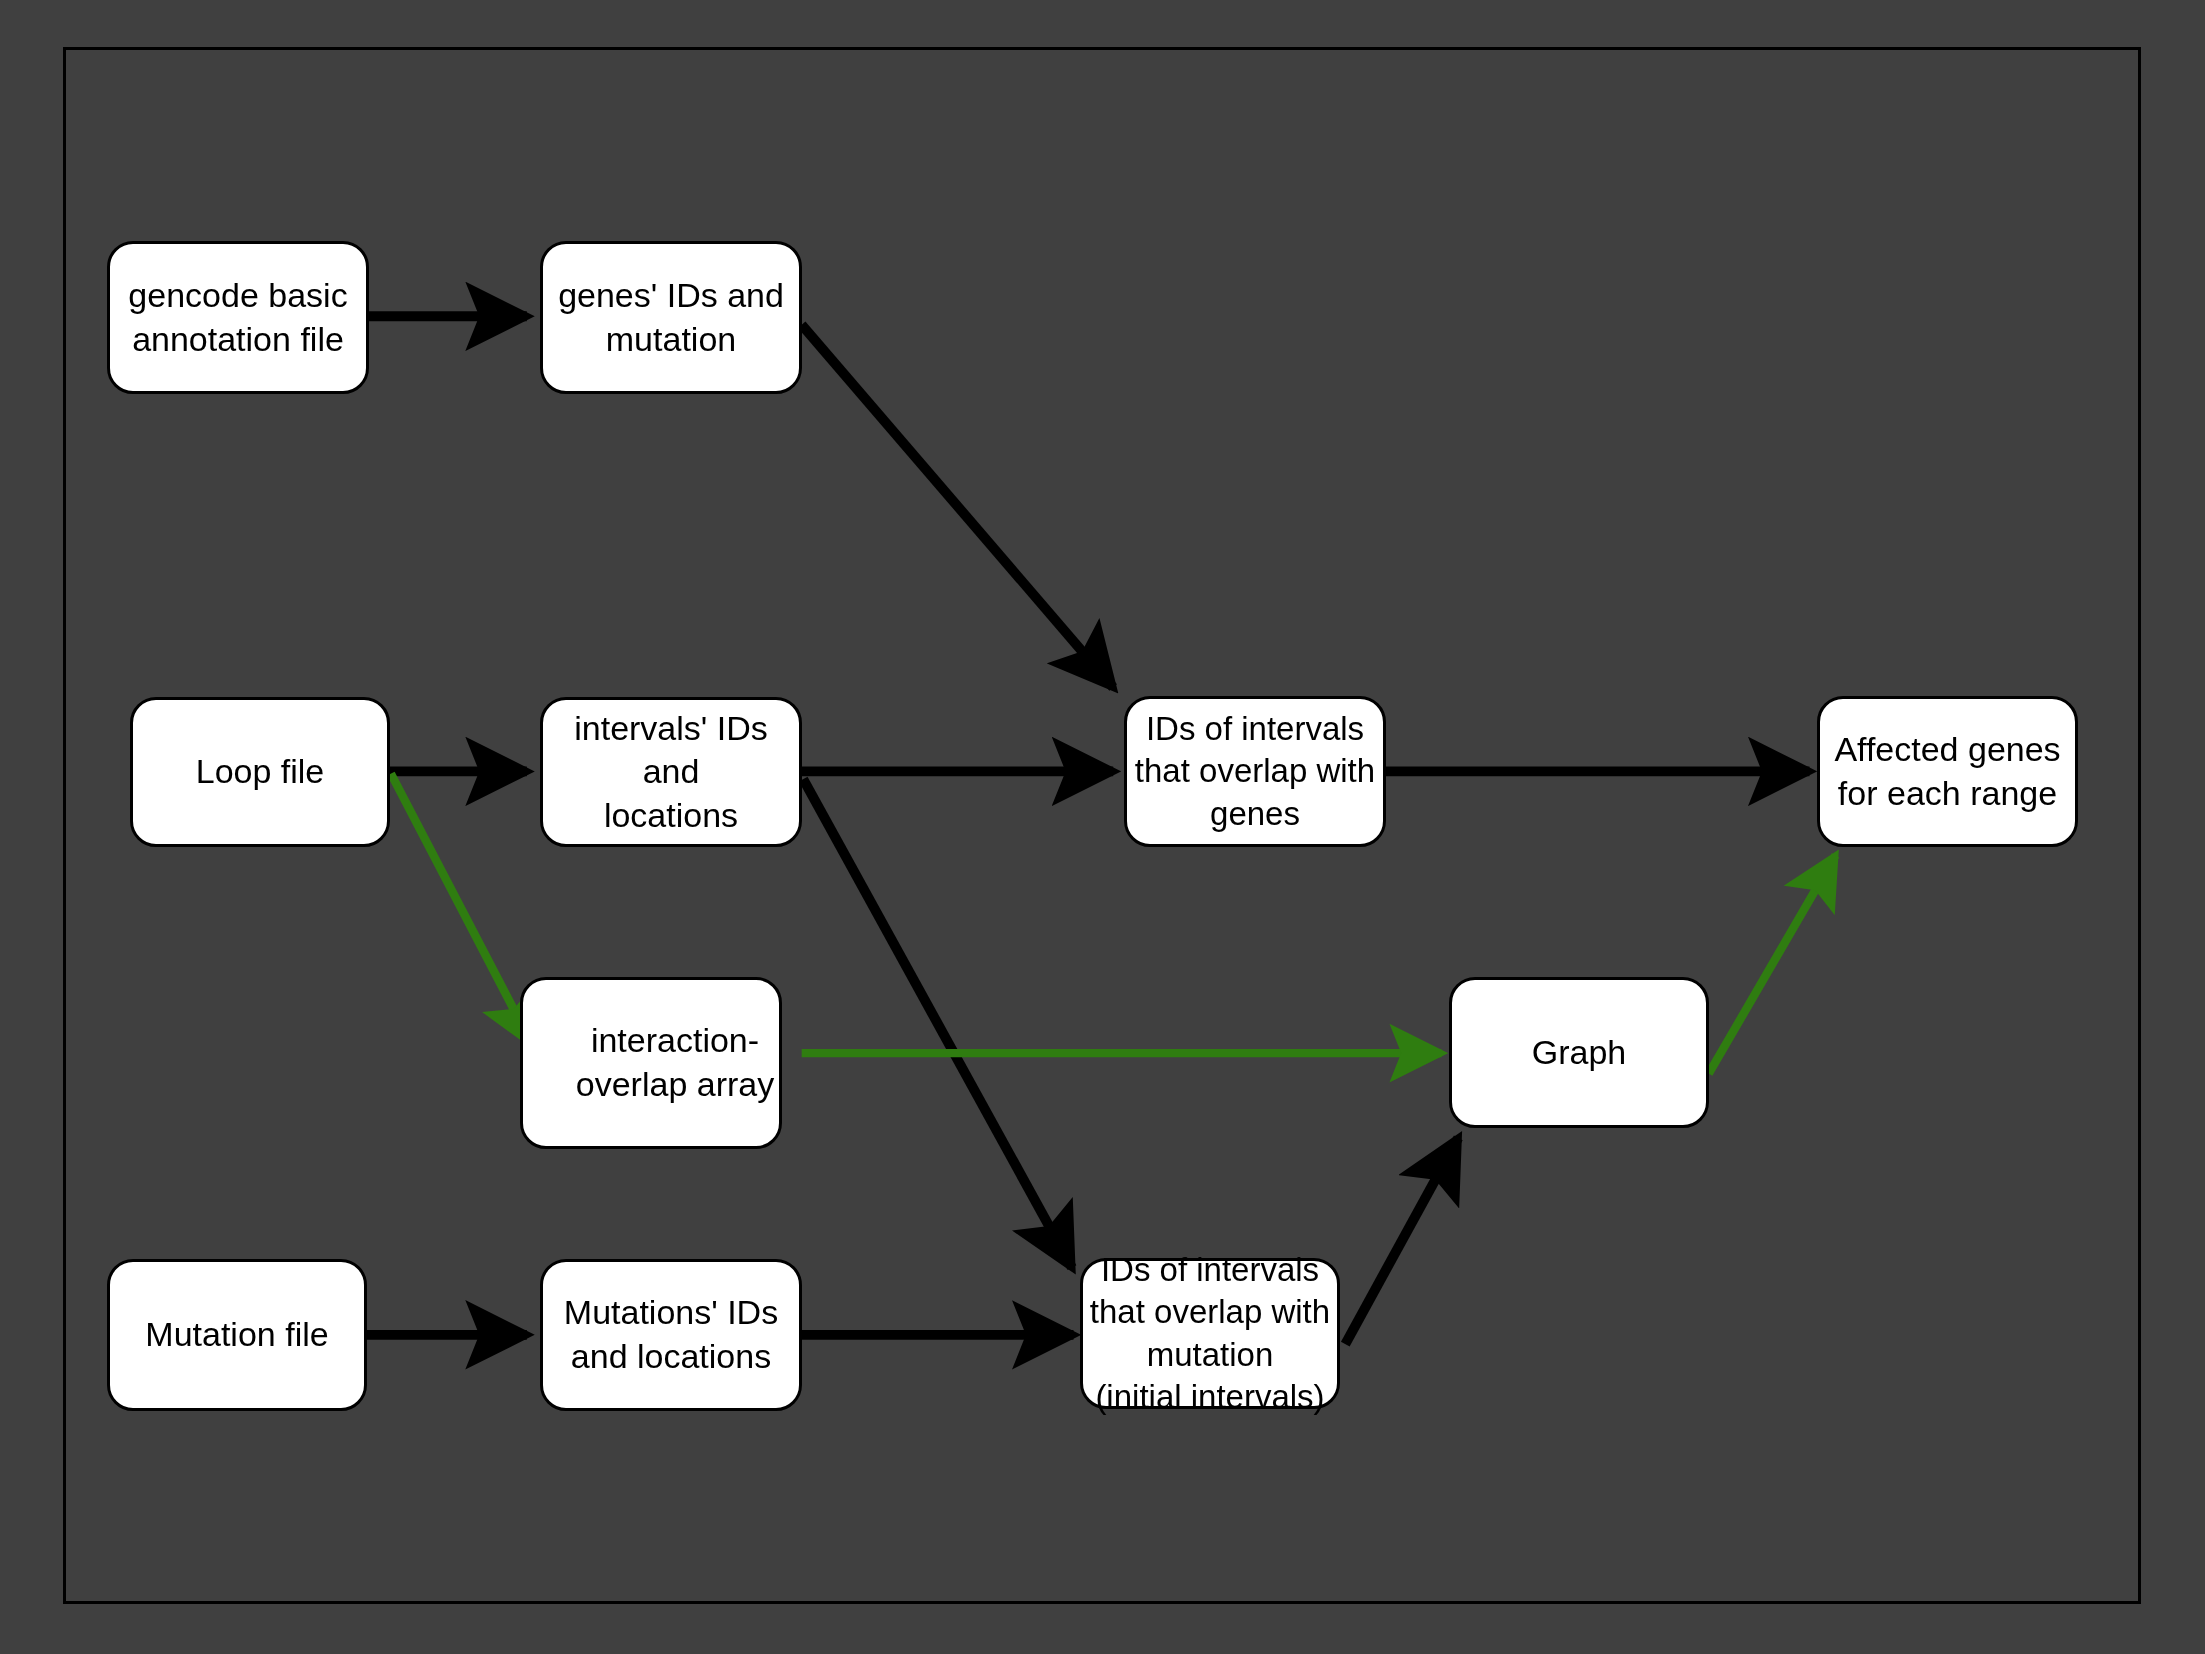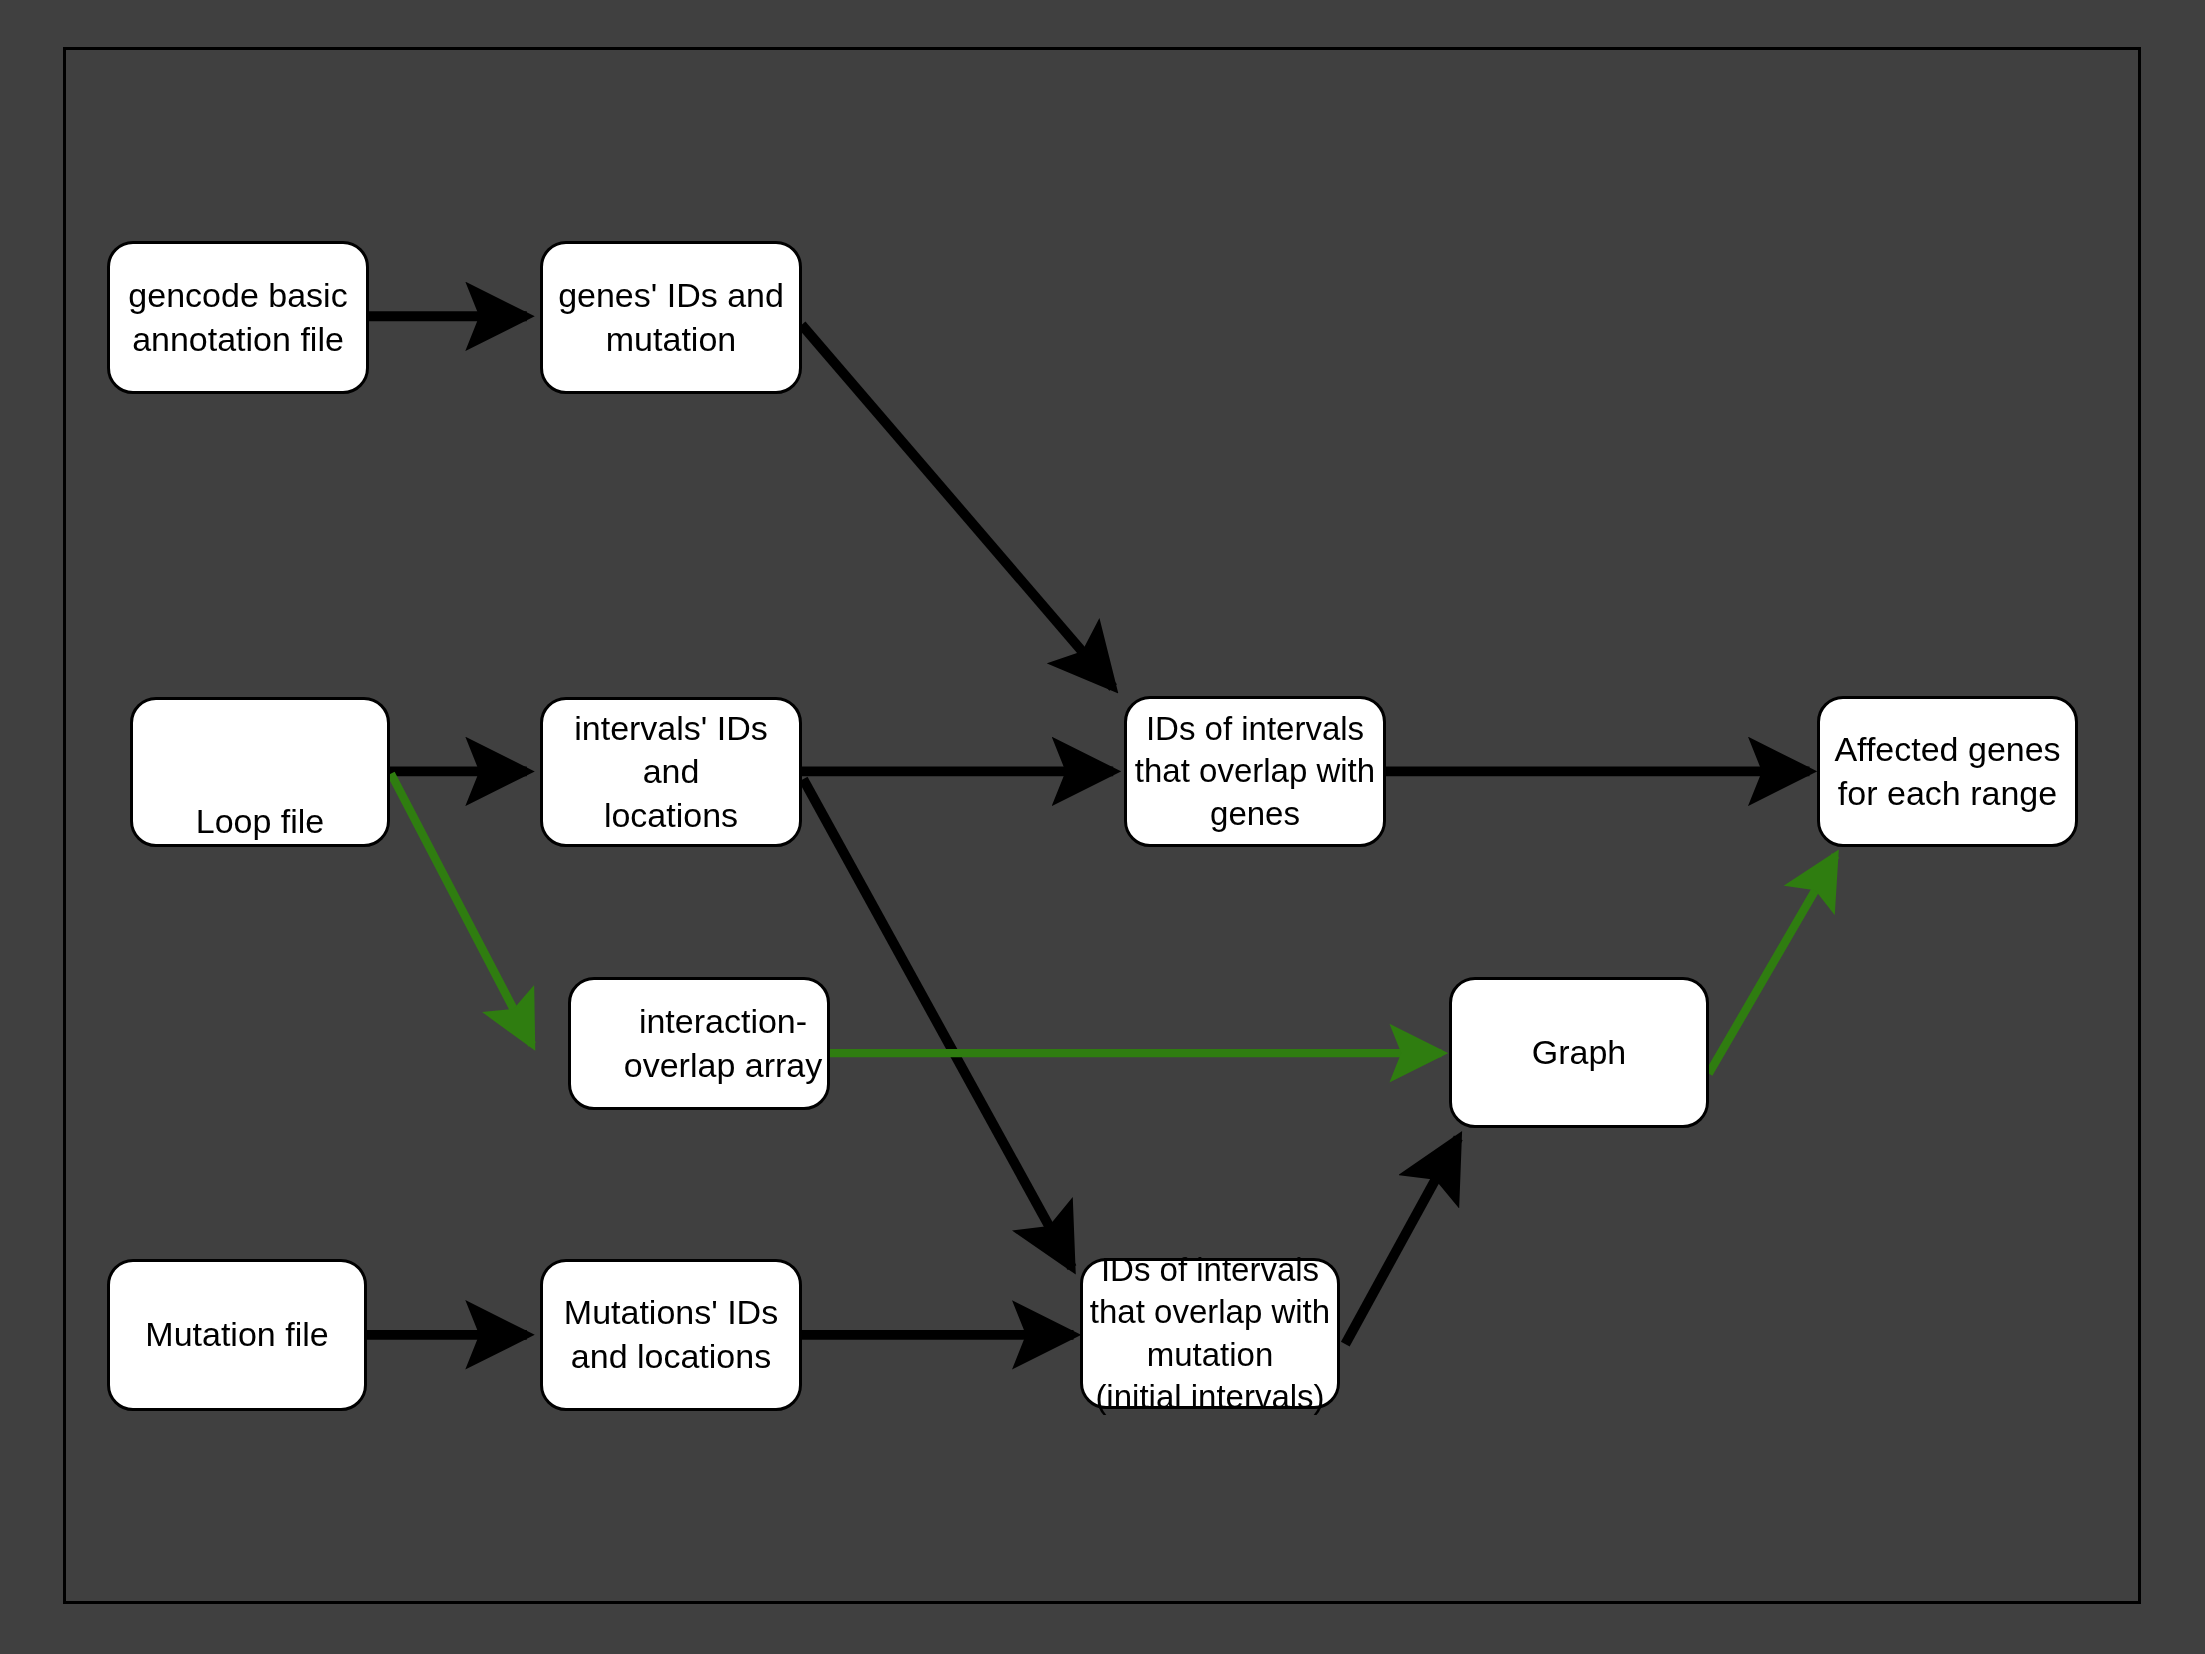--- a/index.html
+++ b/index.html
@@ -98,30 +98,30 @@
   <div class="node f44" style="left:107px; top:241px; width:262px; height:153px;">
     <span class="label">gencode basic
 annotation file</span>
   </div>
 
   <div class="node f44" style="left:540px; top:241px; width:262px; height:153px;">
     <span class="label">genes' IDs and
 mutation</span>
   </div>
 
-  <div class="node f44" style="left:130px; top:697px; width:260px; height:150px;align-items:flex-end;">
+  <div class="node f44" style="left:130px; top:697px; width:260px; height:150px;">
     <span class="label">Loop file</span>
   </div>
 
   <div class="node f44" style="left:540px; top:697px; width:262px; height:150px;">
     <span class="label">intervals' IDs and
 locations</span>
   </div>
 
-  <div class="node f44" style="left:568px; top:977px; width:262px; height:133px;padding-left:48px;">
+  <div class="node f44" style="left:520px; top:977px; width:262px; height:172px;padding-left:48px;">
     <span class="label">interaction-
 overlap array</span>
   </div>
 
   <div class="node f43" style="left:1124px; top:696px; width:262px; height:151px;">
     <span class="label">IDs of intervals
 that overlap with
 genes</span>
   </div>
 

